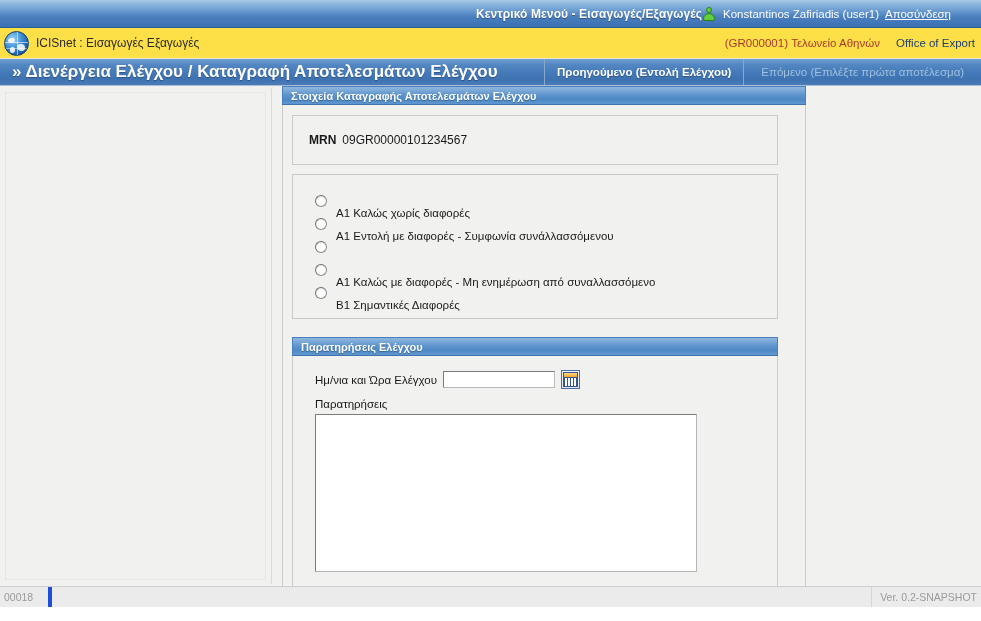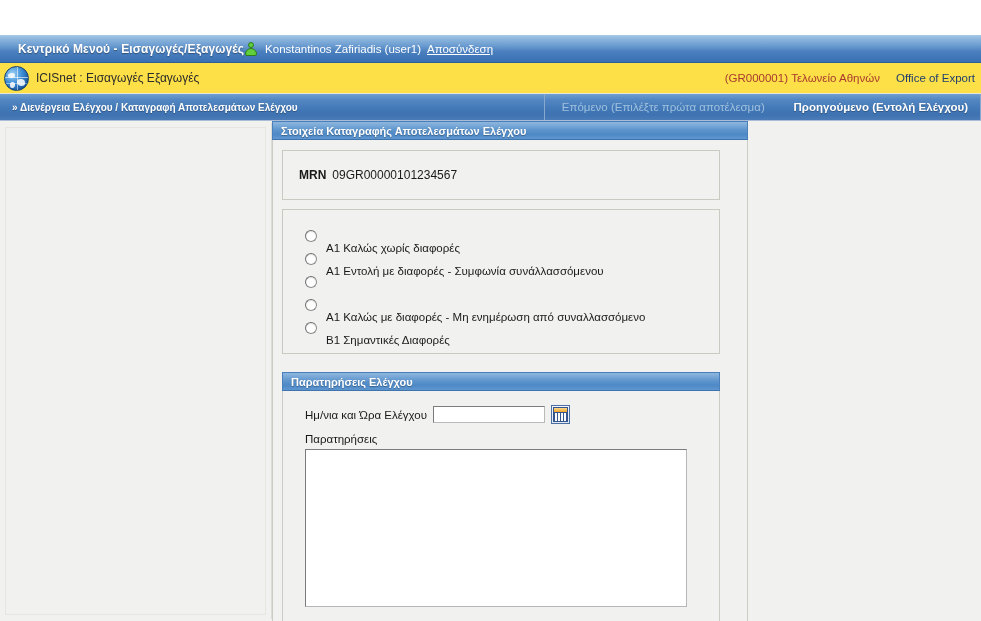--- a/index.html
+++ b/index.html
@@ -18,24 +18,23 @@
 
   
   .titlebar {
     position: relative;
     height: 28px;
     background: linear-gradient(to bottom,
         #a9c9e6 0%, #8db6dd 14%, #6a9bd0 40%, #4a7fbe 62%, #3f75b7 88%, #3a6fb0 100%);
     border-bottom: 1px solid #2f5f9b;
     display: flex;
     align-items: center;
-    justify-content: flex-start;
-    box-sizing: border-box;
-    padding: 0 8px 0 0;
-    margin-top: 35px;
+    justify-content: flex-end;
+    box-sizing: border-box;
+    padding: 0 24px 0 0;
   }
   .titlebar-left {
     display: flex;
     align-items: center;
     padding-left: 18px;
     color: #ffffff;
     font-size: 12px;
     font-weight: bold;
     text-shadow: 0 1px 1px rgba(0,0,0,.35);
     letter-spacing: .1px;
@@ -144,21 +143,21 @@
     height: 26px;
     display: flex;
     align-items: stretch;
     border-bottom: 1px solid #a9bed6;
   }
   .nav-breadcrumb {
     flex: 0 0 545px;
     background: linear-gradient(to bottom,
         #6f9fd0 0%, #5387c2 22%, #4379b8 55%, #3e72b1 80%, #4b7cb8 100%);
     color: #ffffff;
-    font-size: 10px;
+    font-size: 17px;
     font-weight: bold;
     display: flex;
     align-items: center;
     padding-left: 12px;
     box-sizing: border-box;
     text-shadow: 0 1px 1px rgba(0,0,0,.3);
     border-right: 1px solid #88a9cd;
   }
   .nav-btn {
     flex: 0 0 auto;
@@ -204,22 +203,22 @@
   }
   .left-pane-inner {
     position: absolute;
     left: 5px; top: 4px; right: 5px; bottom: 4px;
     border: 1px solid #e6e5df;
     box-sizing: border-box;
   }
 
   .center-panel {
     position: absolute;
-    left: 272px; top: 0px;
-    width: 476px;
+    left: 282px; top: 0px;
+    width: 524px;
     height: 504px;
     box-sizing: border-box;
   }
 
   
   .section {
     box-sizing: border-box;
   }
   .section-caption {
     height: 19px;
@@ -432,22 +431,22 @@
     <span>ICISnet : Εισαγωγές Εξαγωγές</span>
   </div>
   <div class="brandbar-right">
     <span class="office-code">(GR000001) Τελωνείο Αθηνών</span>
     <span class="office-role">Office of Export</span>
   </div>
 </div>
 
 <div class="navbar">
   <div class="nav-breadcrumb">» Διενέργεια Ελέγχου / Καταγραφή Αποτελεσμάτων Ελέγχου</div>
+  <div class="nav-btn prev">Προηγούμενο (Εντολή Ελέγχου)</div>
   <div class="nav-btn next">Επόμενο (Επιλέξτε πρώτα αποτέλεσμα)</div>
-  <div class="nav-btn prev">Προηγούμενο (Εντολή Ελέγχου)</div>
 </div>
 
 <div class="content-area">
 
   <div class="left-pane">
     <div class="left-pane-inner"></div>
   </div>
 
   <div class="right-pane"></div>
 

